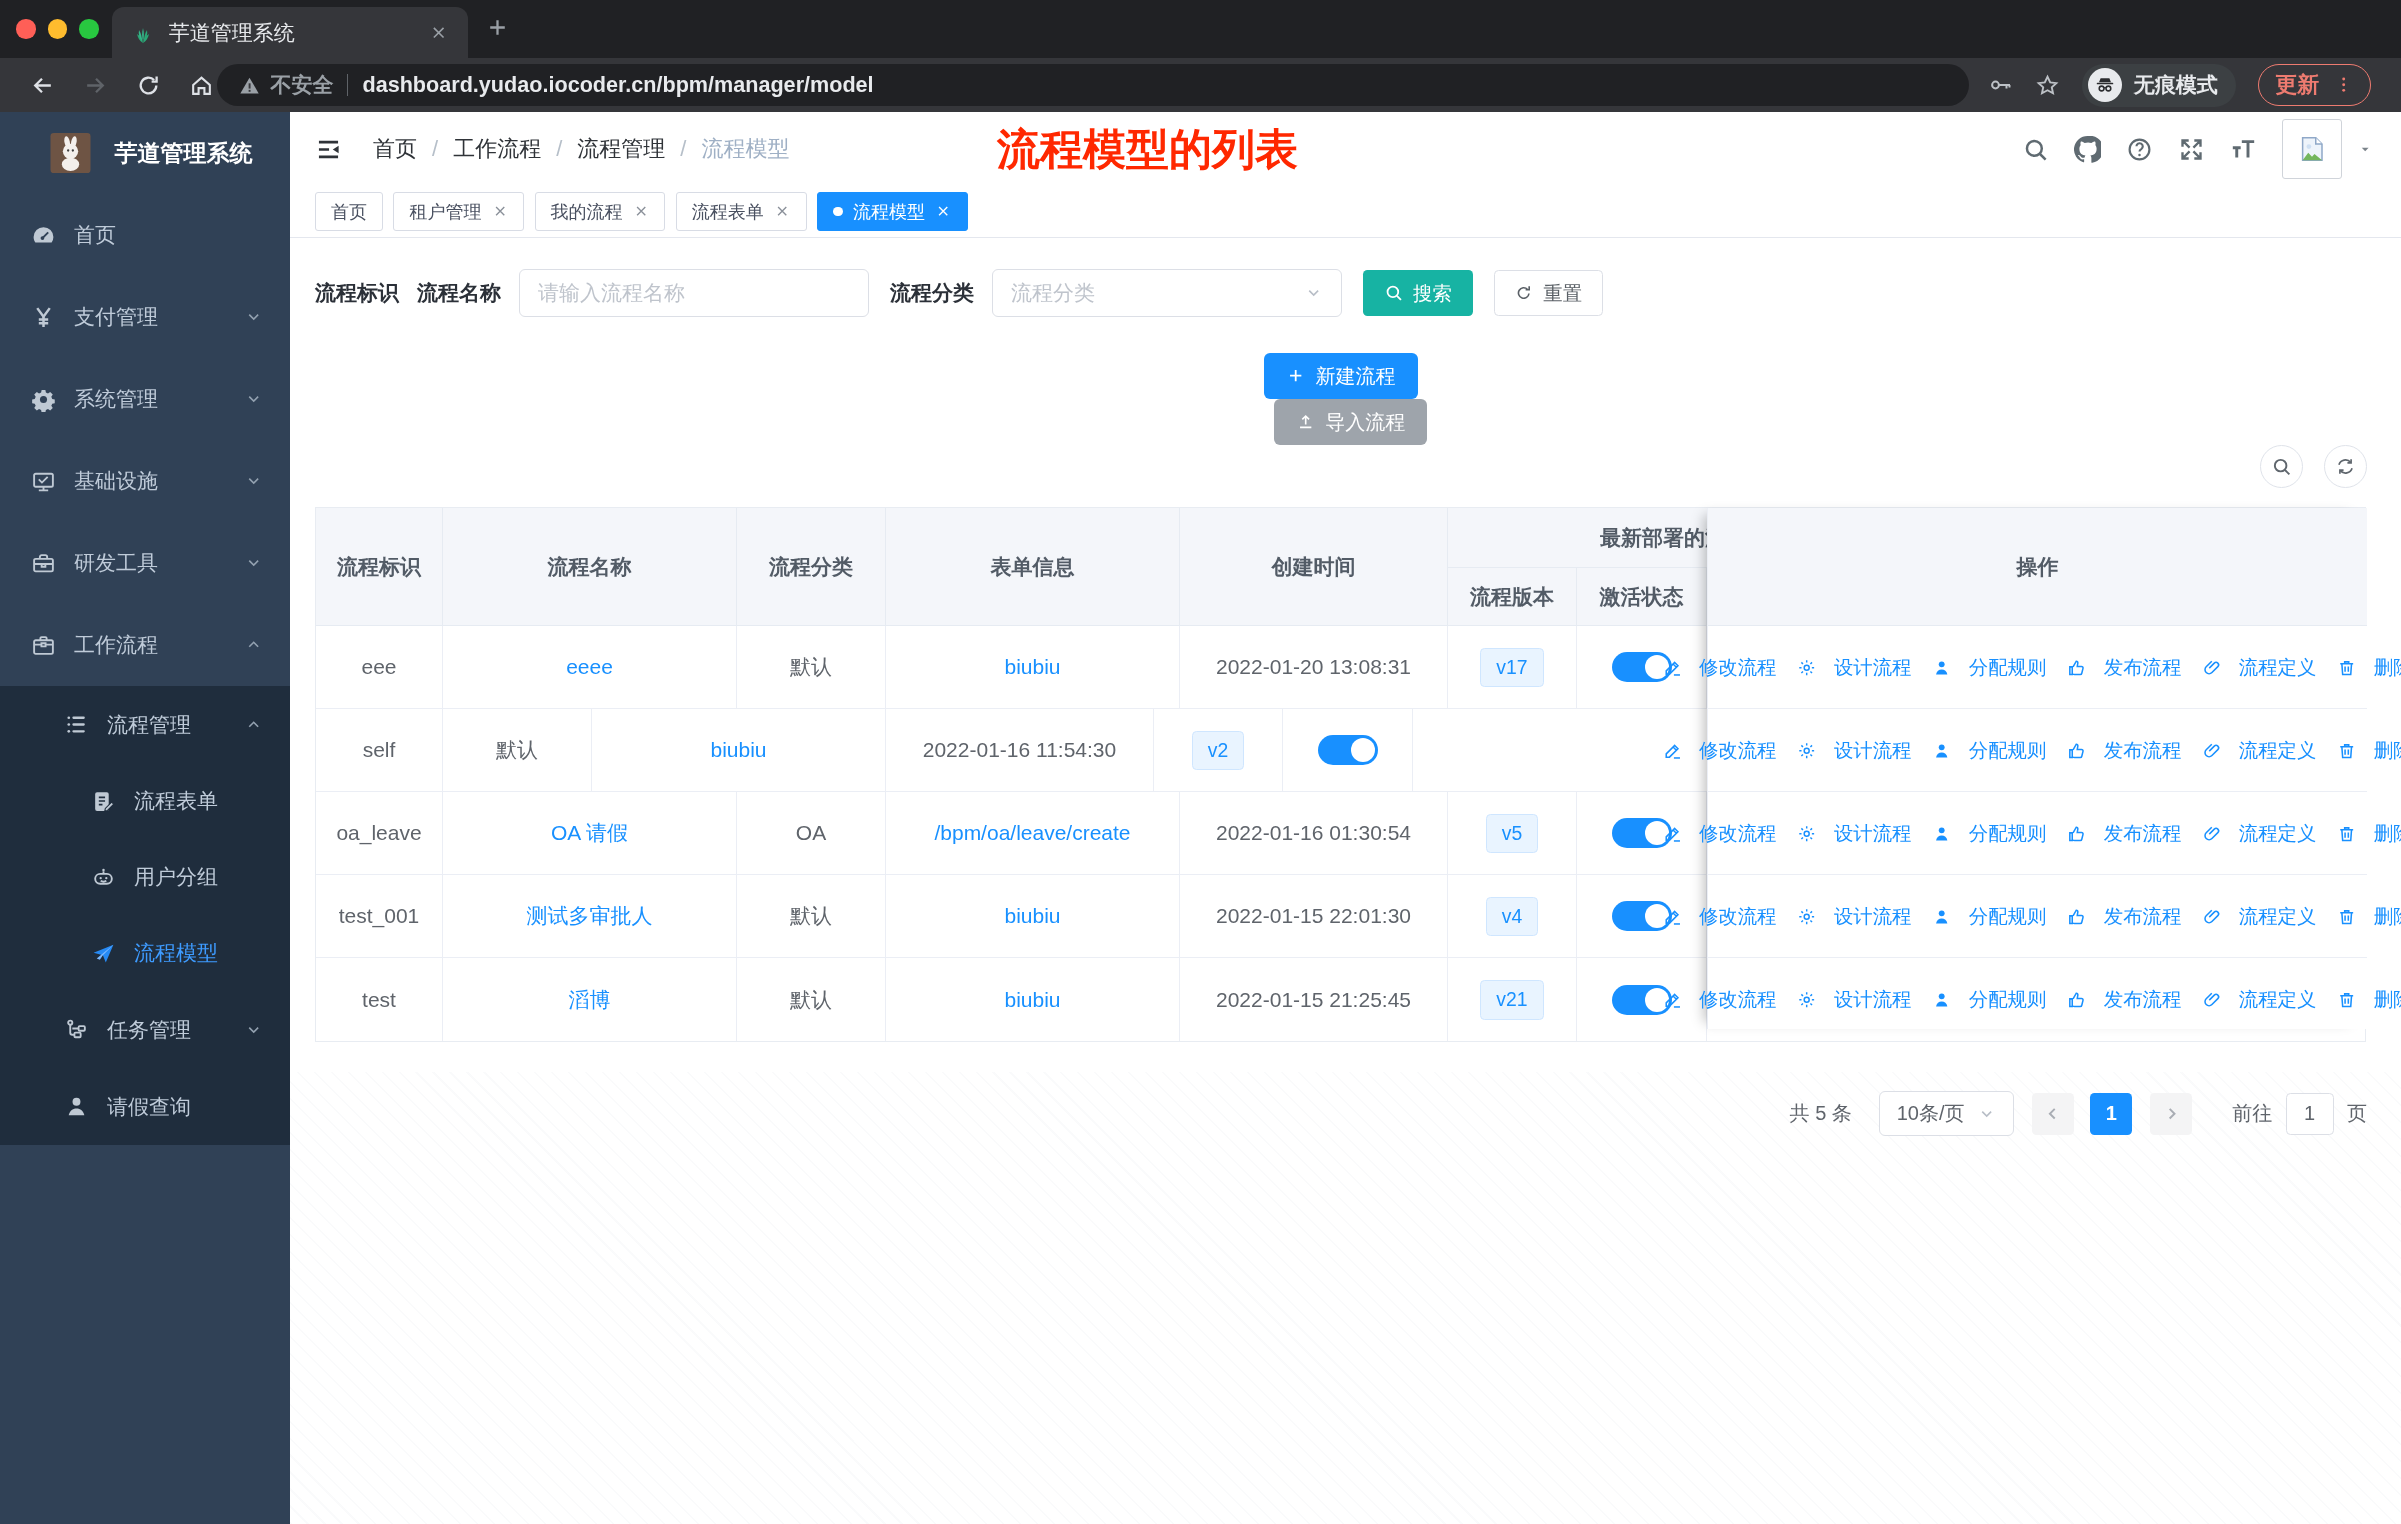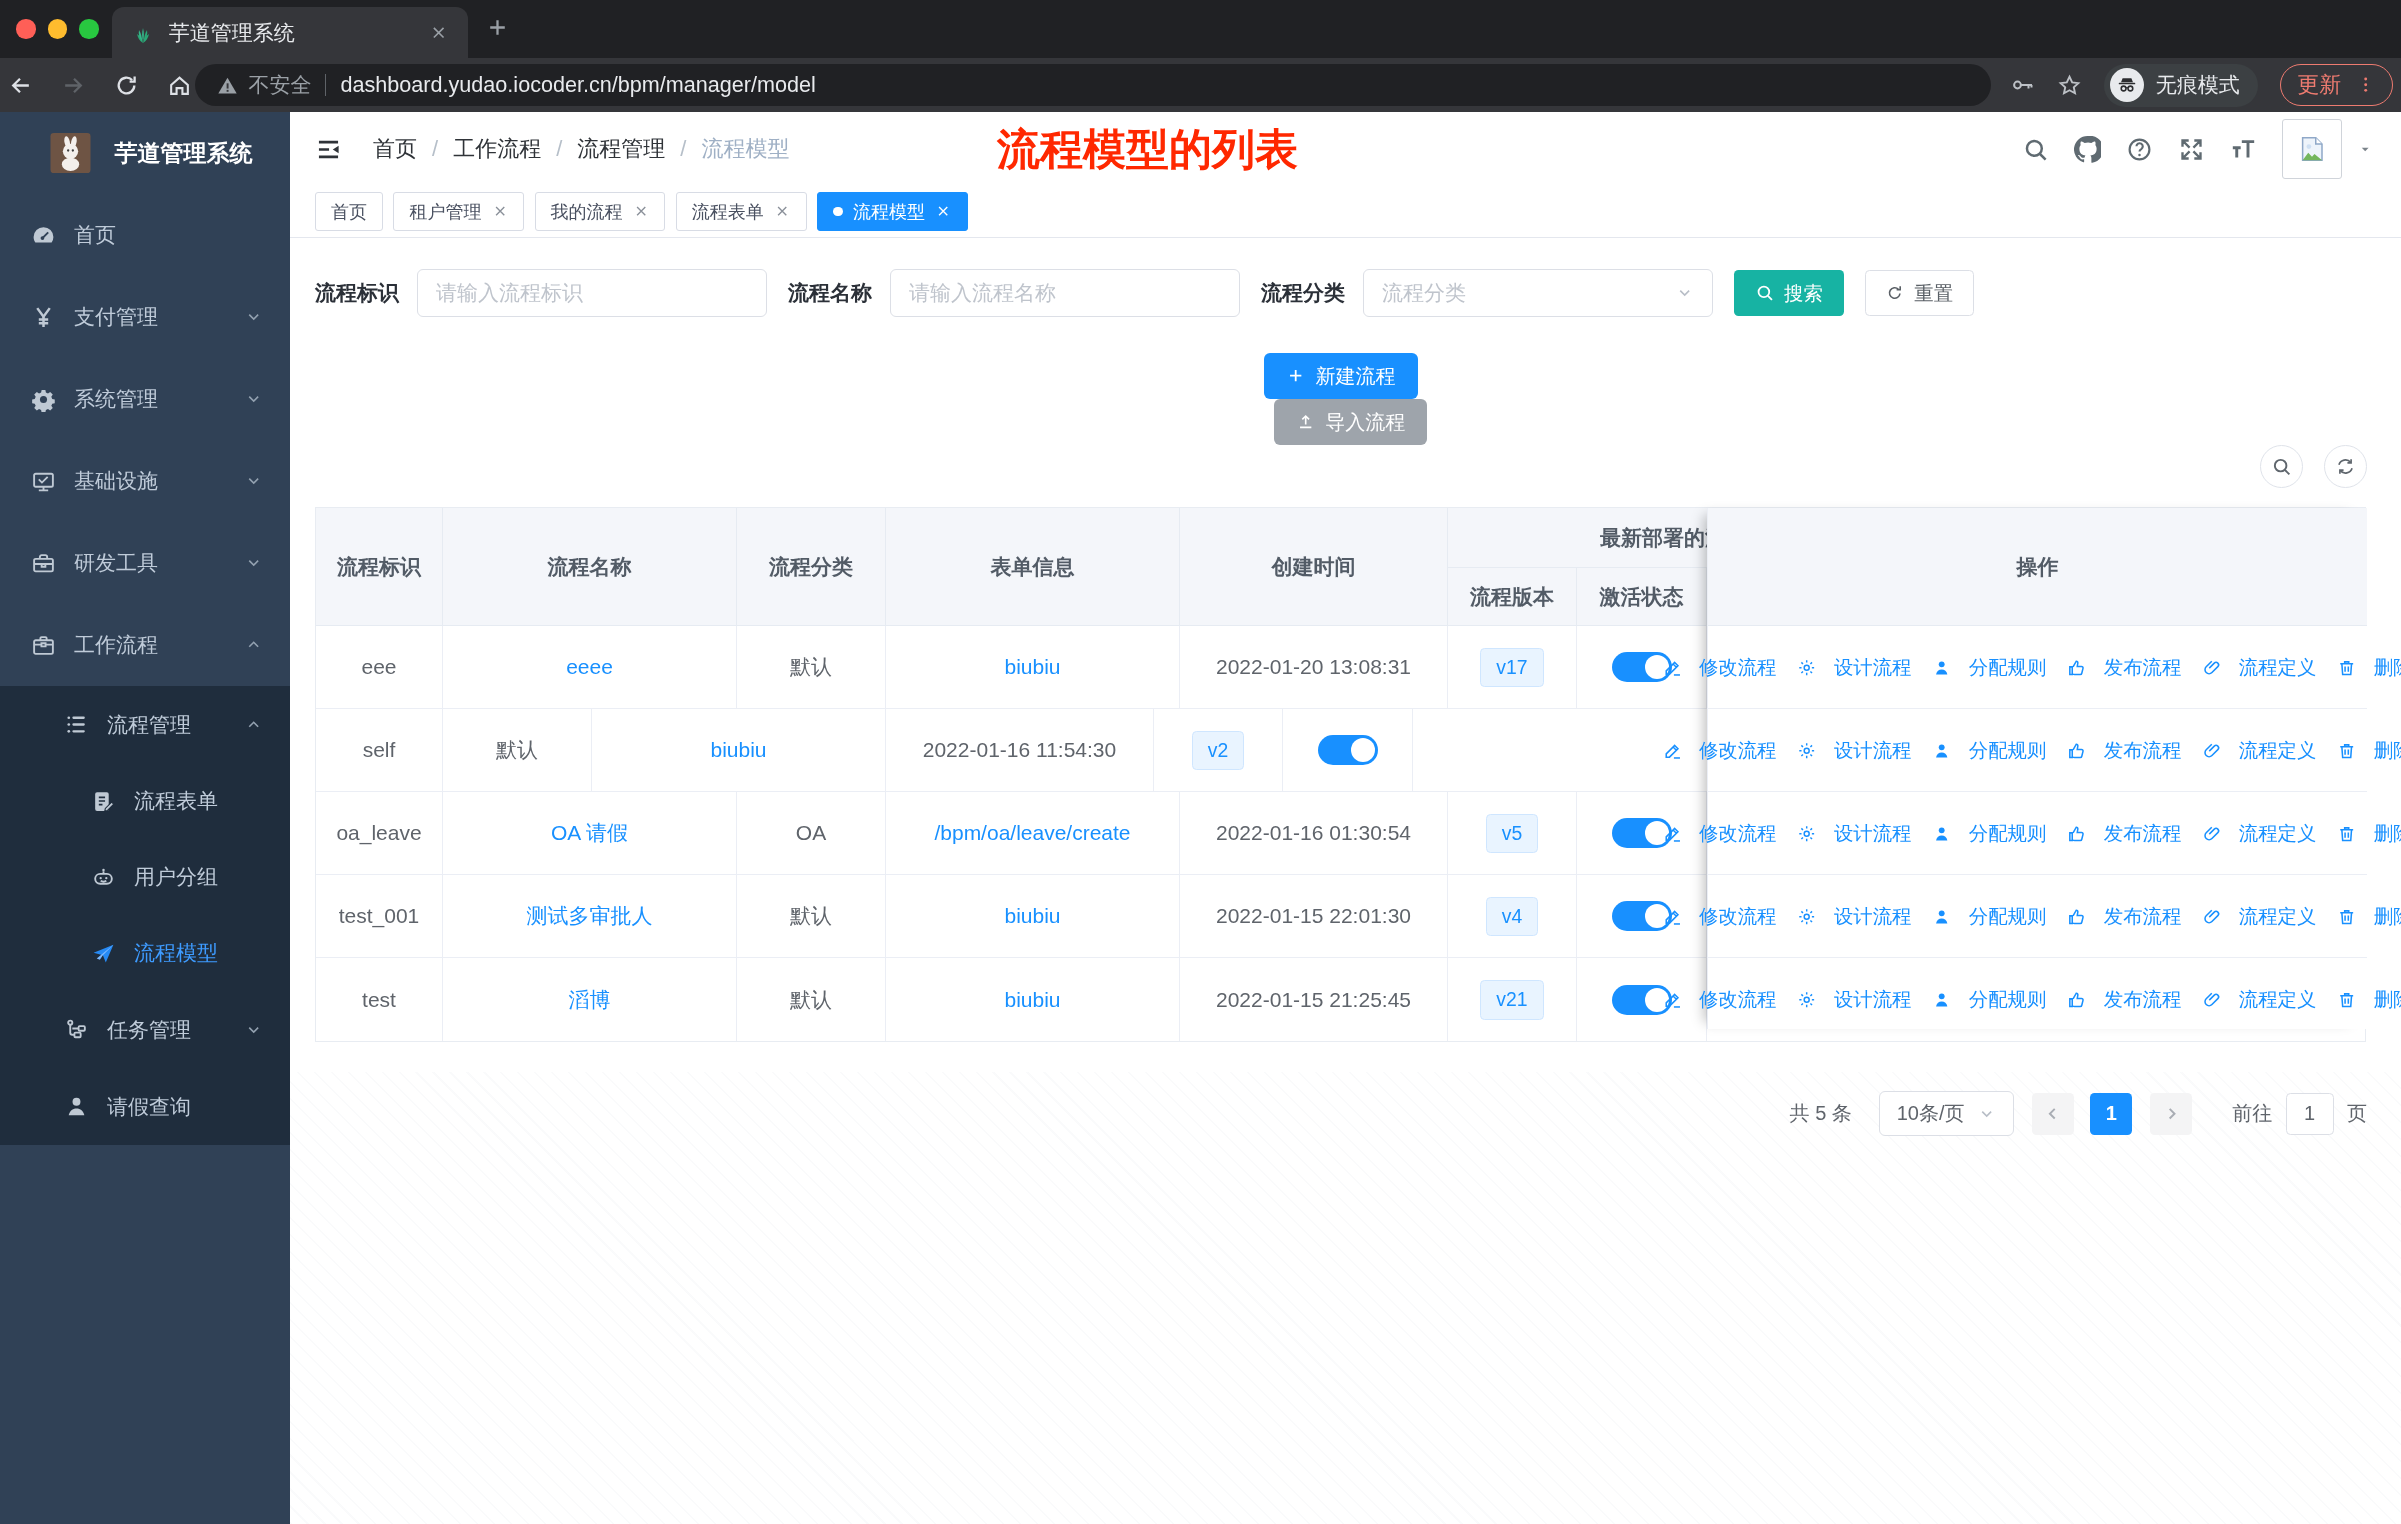--- a/index.html
+++ b/index.html
@@ -14,21 +14,21 @@
   
   .chrome { position:absolute; top:0; left:0; width:2401px; height:112px; }
   .tabstrip { position:absolute; top:0; left:0; right:0; height:58px; background:#202124; }
   .traffic { position:absolute; top:19.4px; left:16.4px; display:flex; gap:12px; }
   .tl { width:19.4px; height:19.4px; border-radius:50%; }
   .btab { position:absolute; left:112px; top:7.4px; width:356px; height:51px; background:#35363a;
     border-radius:12px 12px 0 0; display:flex; align-items:center; padding:0 19.4px; }
   .btab-title { color:#e8eaed; font-size:21px; margin-left:13.4px; flex:1; white-space:nowrap; overflow:hidden; }
   .newtab { position:absolute; left:485px; top:15px; color:#9aa0a6; }
   .toolbar { position:absolute; top:58px; left:0; right:0; height:54px; background:#35363a;
-    display:flex; align-items:center; padding:0 8px; }
+    display:flex; align-items:center; padding:0 30px;font-weight:bold; }
   .navic { color:#dee1e6; margin-right:28px; }
   .navic.dim { color:#5f6368; }
   .urlbar { flex:1; height:42px; background:#202124; border-radius:21px; display:flex;
     align-items:center; padding:0 22px; margin:0 19.4px 0 3px; min-width:0; }
   .sec-label { color:#9aa0a6; font-size:21px; margin:0 13.4px 0 10.4px; white-space:nowrap; }
   .url-div { width:0.7px; height:22px; background:#5f6368; margin-right:15px; }
   .url-text { color:#e8eaed; font-size:21.6px; white-space:nowrap; overflow:hidden; }
   .chrome-right { display:flex; align-items:center; gap:22px; }
   .incog { height:43px; background:#3c4043; border-radius:21.6px; display:flex; align-items:center;
     gap:12px; padding:0 18px 0 6px; color:#e8eaed; font-size:21px; white-space:nowrap; }
@@ -535,23 +535,20 @@
             <svg viewBox="0 0 24 24" fill="none" stroke="currentColor" stroke-width="2">
               <path d="M6 6l12 12M18 6L6 18"></path>
             </svg>
           </span>
         </div>
       </div>
 
     <div class="content">
       <div class="filter-row">
         <span class="flabel">流程标识</span>
-        <div class="fctl">
-          <input class="fld" placeholder="请输入流程标识" style="">
-        </div>
         <span class="flabel">流程名称</span>
         <div class="fctl">
           <input class="fld" placeholder="请输入流程名称" style="">
         </div>
         <span class="flabel">流程分类</span>
         <div class="fctl">
           <span class="sel-placeholder">流程分类</span>
           <span class="sel-caret icon i26">
               <svg viewBox="0 0 24 24" fill="none" stroke="currentColor" stroke-width="2">
                 <path d="M6.5 9.5L12 15l5.5-5.5"></path>

